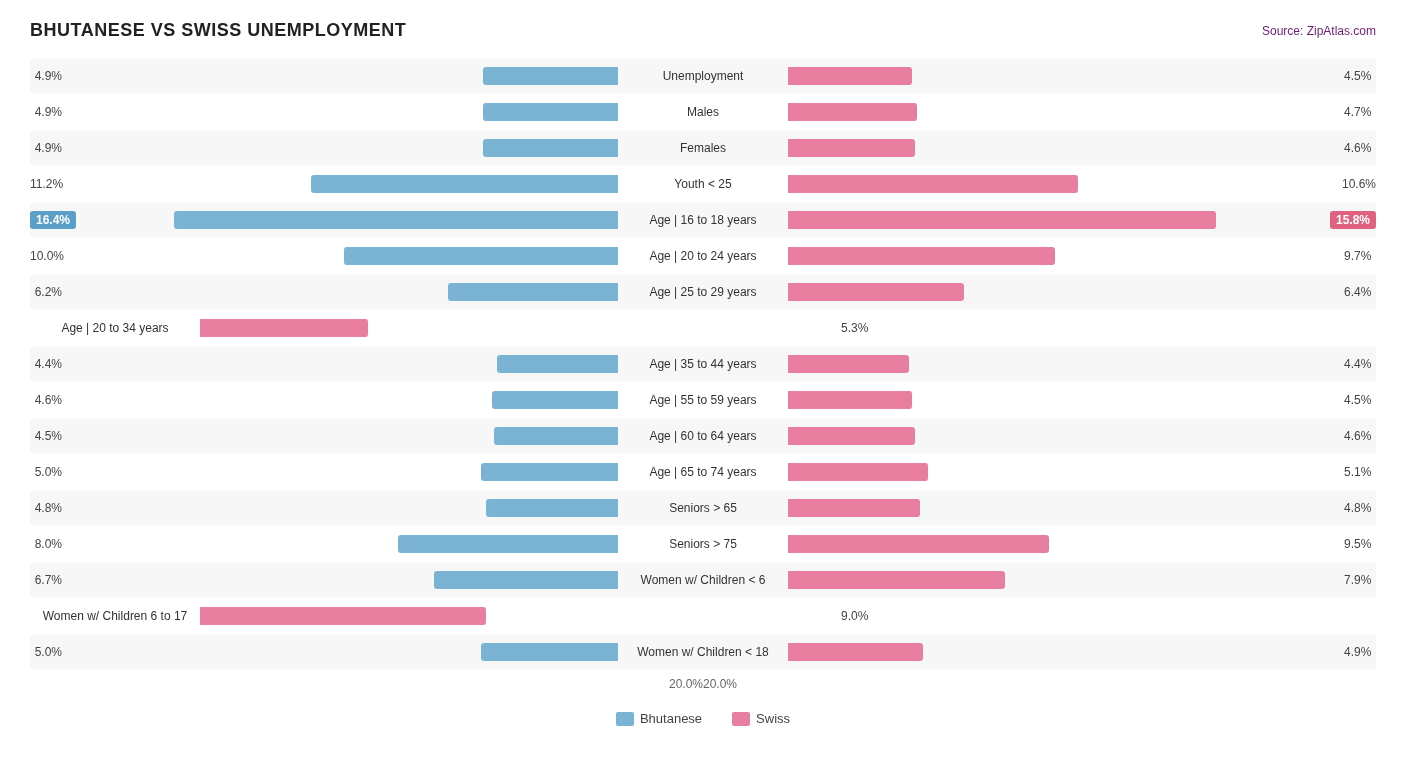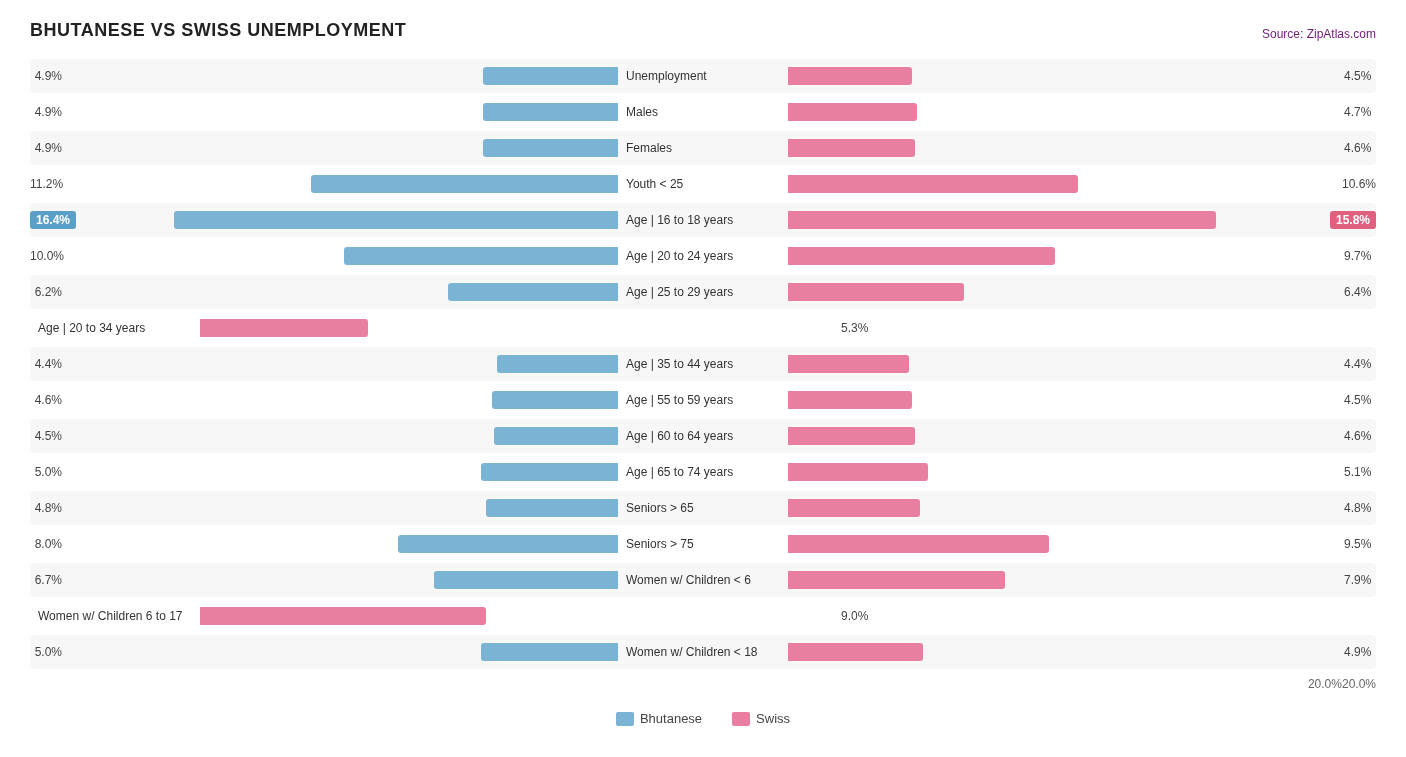--- a/index.html
+++ b/index.html
@@ -10,21 +10,21 @@
       min-height: 757px;
       padding: 20px 30px;
     }
     .chart-container {
       width: 100%;
       background: #fff;
     }
     .chart-header {
       display: flex;
       justify-content: space-between;
-      align-items: flex-end;
+      align-items: center;
       margin-bottom: 18px;
     }
     .chart-title {
       font-size: 18px;
       font-weight: bold;
       text-transform: uppercase;
       color: #222;
       letter-spacing: 0.5px;
     }
     .chart-source {
@@ -99,20 +99,21 @@
     }
     .bar-right {
       height: 18px;
       background: #e87fa0;
       border-radius: 0 3px 3px 0;
     }
     .label-center {
       font-size: 12px;
       color: #333;
       white-space: nowrap;
+      text-align: center;
       padding: 0 8px;
       flex-shrink: 0;
       min-width: 170px;
     }
     
     .chart-row.highlight-blue .left-value {
       background: #5a9fc7;
       color: #fff;
       border-radius: 3px;
       padding: 2px 6px;
@@ -120,21 +121,21 @@
     }
     .chart-row.highlight-pink .right-value {
       background: #e06080;
       color: #fff;
       border-radius: 3px;
       padding: 2px 6px;
       font-weight: bold;
     }
     .axis-row {
       display: flex;
-      justify-content: flex-end;
+      justify-content: center;
       padding: 6px 0 12px 0;
       font-size: 12px;
       color: #666;
     }
     .legend {
       display: flex;
       justify-content: center;
       gap: 30px;
       margin-top: 8px;
     }

